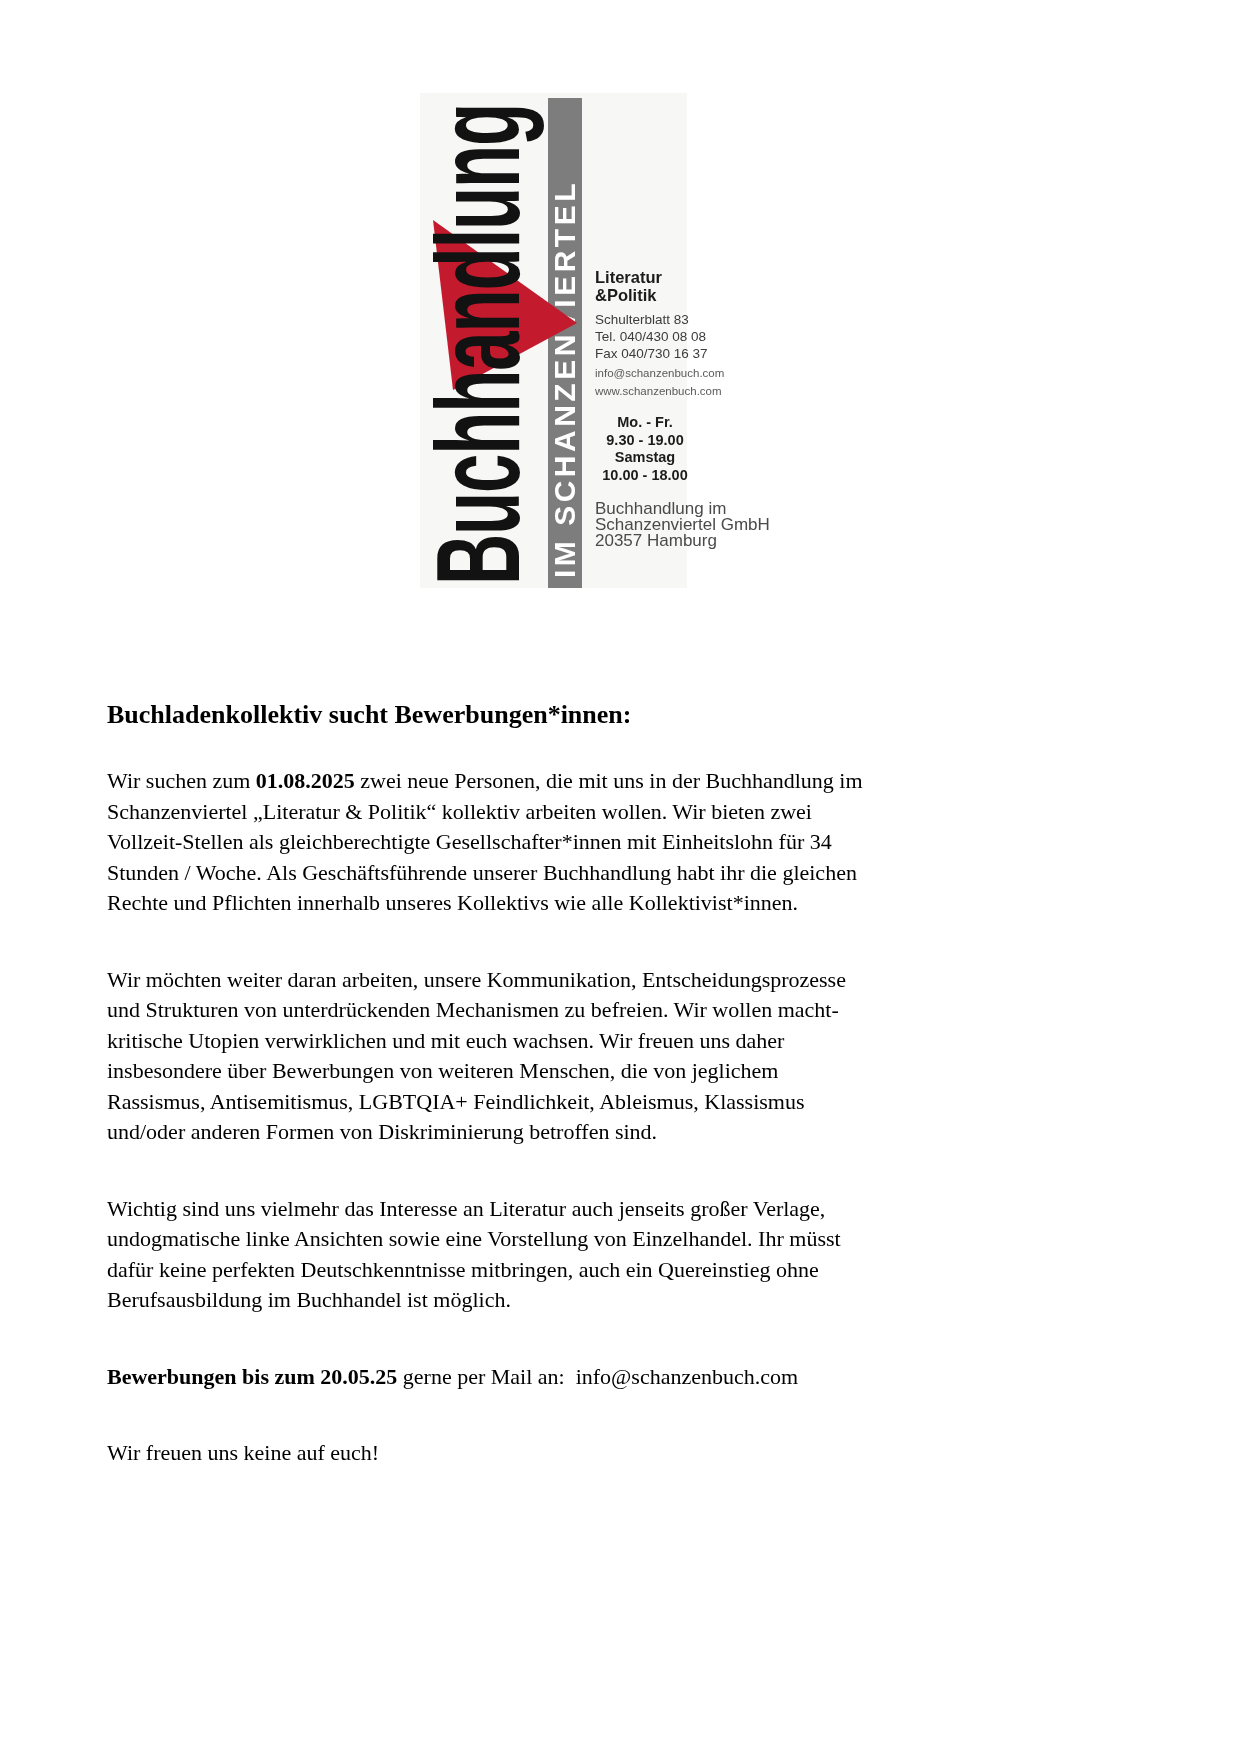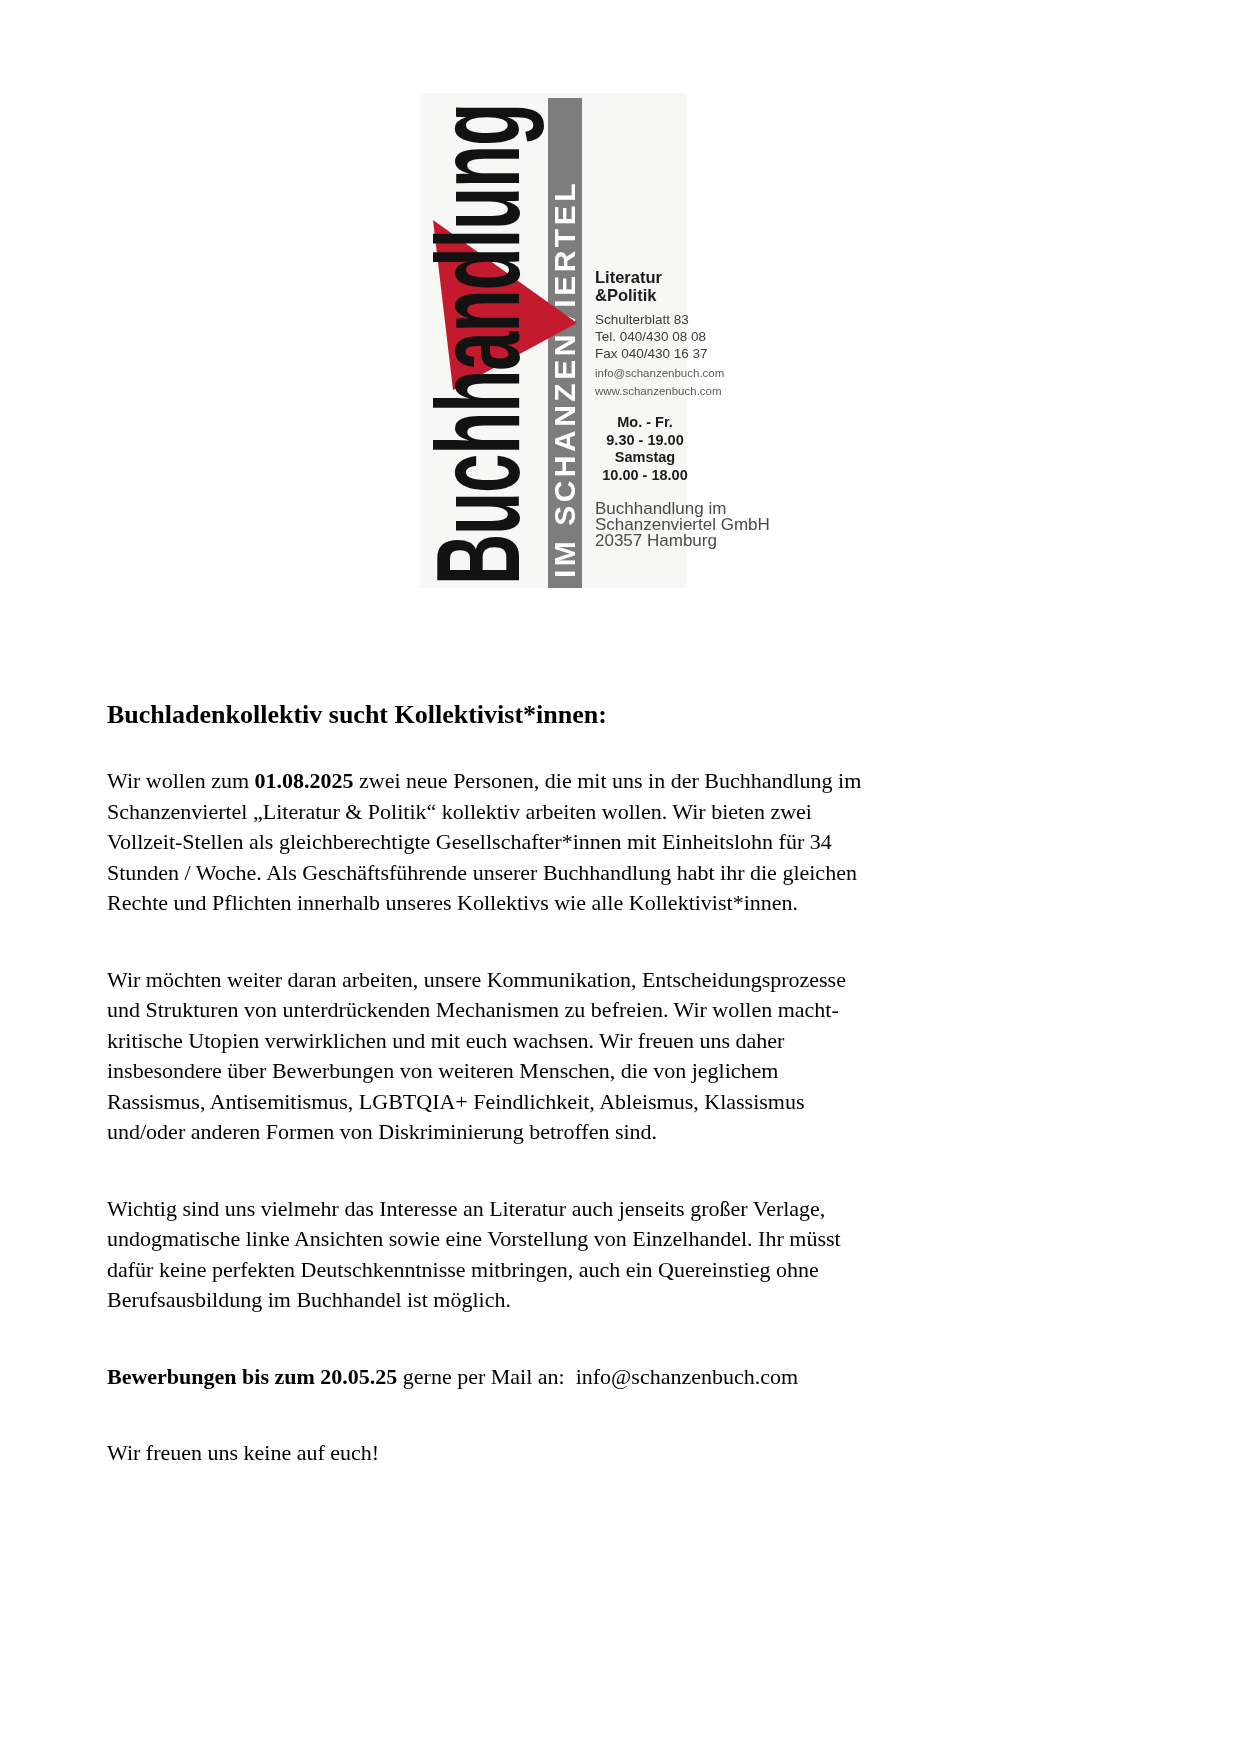--- a/index.html
+++ b/index.html
@@ -63,44 +63,44 @@
     </div>
 
     <div class="info">
       <div class="g title">
           <div>Literatur</div>
           <div>&amp;Politik</div>
         </div>
       <div class="g addr">
           <div>Schulterblatt 83</div>
           <div>Tel. 040/430 08 08</div>
-          <div>Fax 040/430 16 37</div>
+          <div>Fax 040/730 16 37</div>
         </div>
       <div class="g web">
           <div>info@schanzenbuch.com</div>
           <div>www.schanzenbuch.com</div>
         </div>
       <div class="g hours">
           <div>Mo. - Fr.</div>
           <div>9.30 - 19.00</div>
           <div>Samstag</div>
           <div>10.00 - 18.00</div>
         </div>
       <div class="g co">
           <div>Buchhandlung im</div>
           <div>Schanzenviertel GmbH</div>
           <div>20357 Hamburg</div>
         </div>
     </div>
   </div>
 
   <div class="doc">
-    <h1>Buchladenkollektiv sucht Kollektivist*innen:</h1>
+    <h1>Buchladenkollektiv sucht Bewerbungen*innen:</h1>
     <div>
-        <p><span>Wir wollen zum </span><span class="b">01.08.2025</span><span> zwei neue Personen, die mit uns in der Buchhandlung im
+        <p><span>Wir suchen zum </span><span class="b">01.08.2025</span><span> zwei neue Personen, die mit uns in der Buchhandlung im
 Schanzenviertel „Literatur &amp; Politik“ kollektiv arbeiten wollen. Wir bieten zwei
 Vollzeit-Stellen als gleichberechtigte Gesellschafter*innen mit Einheitslohn für 34
 Stunden / Woche. Als Geschäftsführende unserer Buchhandlung habt ihr die gleichen
 Rechte und Pflichten innerhalb unseres Kollektivs wie alle Kollektivist*innen.</span></p>
         <p><span>Wir möchten weiter daran arbeiten, unsere Kommunikation, Entscheidungsprozesse
 und Strukturen von unterdrückenden Mechanismen zu befreien. Wir wollen macht-
 kritische Utopien verwirklichen und mit euch wachsen. Wir freuen uns daher
 insbesondere über Bewerbungen von weiteren Menschen, die von jeglichem
 Rassismus, Antisemitismus, LGBTQIA+ Feindlichkeit, Ableismus, Klassismus
 und/oder anderen Formen von Diskriminierung betroffen sind.</span></p>

